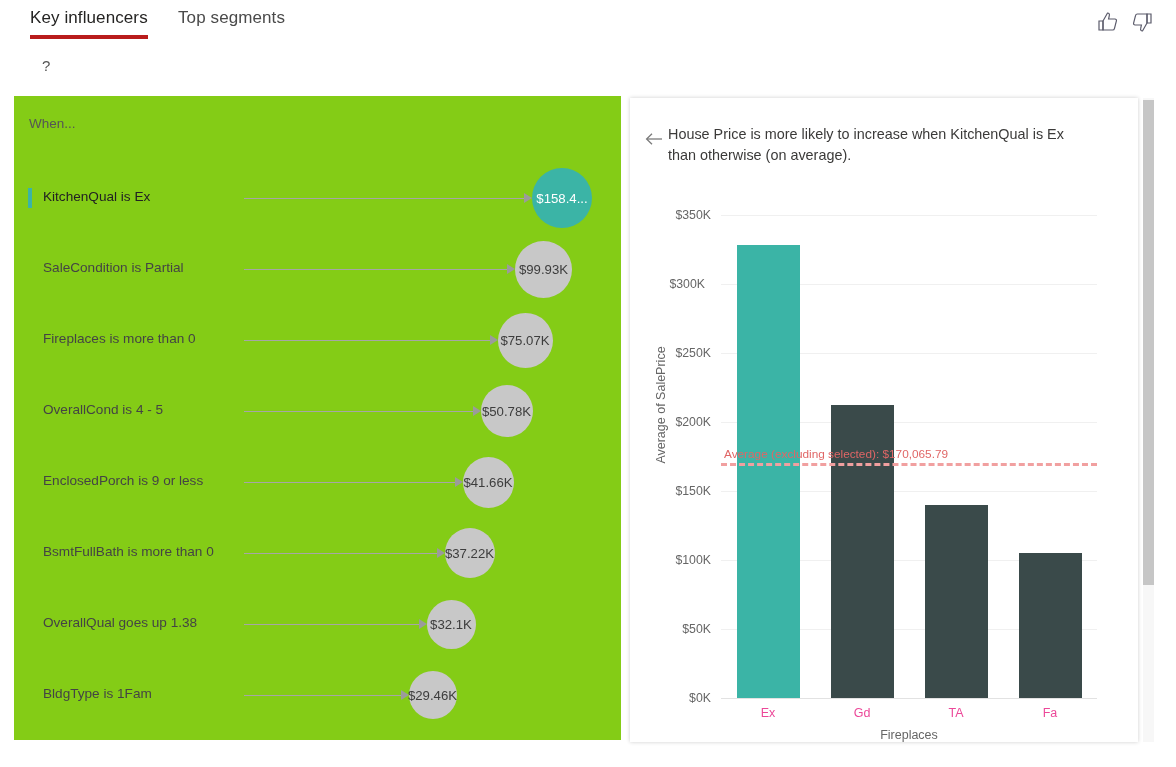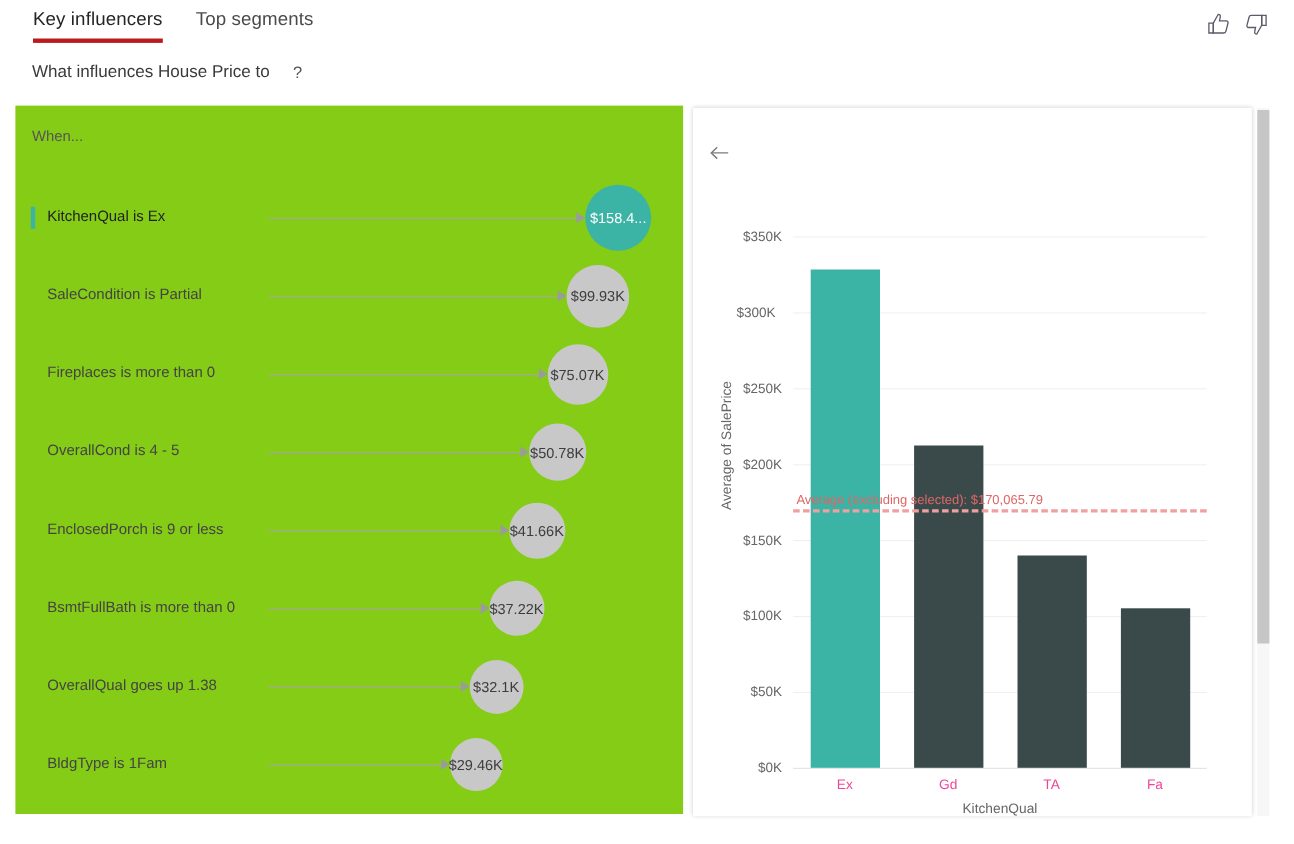--- a/index.html
+++ b/index.html
@@ -228,21 +228,20 @@
     <div class="thumb-btn">
       <svg width="24" height="24" viewBox="0 0 24 24" fill="none" stroke="#5b5b6b" stroke-width="1.2">
         <path d="M21 13 h-4 V4 h4 z"></path>
         <path d="M17 13 l-4.5 8 c-1.6 0 -2.2 -1.1 -1.8 -2.6 L11.4 15 H5 c-1 0 -1.7 -.9 -1.4 -1.9 l1.9 -7.4 C5.7 4.8 6.4 4 7.4 4 H17 z"></path>
       </svg>
     </div>
   </div>
 </div>
 
 <div class="qrow">
-  <span class="qlabel">What influences House Price to</span>
   <span class="helpmark">?</span>
 </div>
 
 <div class="left-panel">
   <div class="lp-head-when">When...</div>
   <div id="influencer-rows">
       <div class="inf-row" style="top: 70px;">
         <div class="inf-bar-sel"></div>
         <div class="inf-label sel">KitchenQual is Ex</div>
         <div class="arrow-line" style="left: 230px; width: 280px;"></div>
@@ -294,20 +293,21 @@
     </div>
 </div>
 
 <div class="right-card">
   <div class="back-arrow">
     <svg width="20" height="16" viewBox="0 0 20 16" fill="none" stroke="#7a7a7a" stroke-width="1.3">
       <path d="M18 8 H3"></path>
       <path d="M8 2.8 L2.6 8 L8 13.2"></path>
     </svg>
   </div>
+  <div class="rc-title">House Price is more likely to increase when KitchenQual is Ex than otherwise (on average).</div>
 
   <div class="chart" id="chart">
     <div class="y-title">Average of SalePrice</div>
     <div id="chart-layers">
         <div class="axisline" style="left: 91px; width: 376px; top: 600px;"></div>
         <div class="y-tick" style="top: 600px; right: 427px;">$0K</div>
         <div class="gridline" style="left: 91px; width: 376px; top: 531px;"></div>
         <div class="y-tick" style="top: 531px; right: 427px;">$50K</div>
         <div class="gridline" style="left: 91px; width: 376px; top: 462px;"></div>
         <div class="y-tick" style="top: 462px; right: 427px;">$100K</div>
@@ -322,21 +322,21 @@
         <div class="gridline" style="left: 91px; width: 376px; top: 117px;"></div>
         <div class="y-tick" style="top: 117px; right: 427px;">$350K</div>
         <div class="bar" style="left: 106.5px; width: 63px; top: 147.36px; height: 452.64px; bottom: auto; background: rgb(59, 180, 166);"></div>
         <div class="x-tick" style="left: 138px; top: 608px;">Ex</div>
         <div class="bar" style="left: 200.5px; width: 63px; top: 307.44px; height: 292.56px; bottom: auto; background: rgb(58, 74, 74);"></div>
         <div class="x-tick" style="left: 232px; top: 608px;">Gd</div>
         <div class="bar" style="left: 294.5px; width: 63px; top: 406.8px; height: 193.2px; bottom: auto; background: rgb(58, 74, 74);"></div>
         <div class="x-tick" style="left: 326px; top: 608px;">TA</div>
         <div class="bar" style="left: 388.5px; width: 63px; top: 455.1px; height: 144.9px; bottom: auto; background: rgb(58, 74, 74);"></div>
         <div class="x-tick" style="left: 420px; top: 608px;">Fa</div>
-        <div class="x-title" style="left: 91px; width: 376px; top: 630px;">KitchenQual</div>
+        <div class="x-title" style="left: 91px; width: 376px; top: 630px;">Fireplaces</div>
         <div class="avg-line" style="left: 91px; width: 376px; top: 365.309px;"></div>
         <div class="avg-label" style="left: 94px; top: 349.309px;">Average (excluding selected): $170,065.79</div>
       </div>
   </div>
 </div>
 
 <div class="scroll-track"></div>
 <div class="scroll-thumb"></div>
 
 </body></html>

